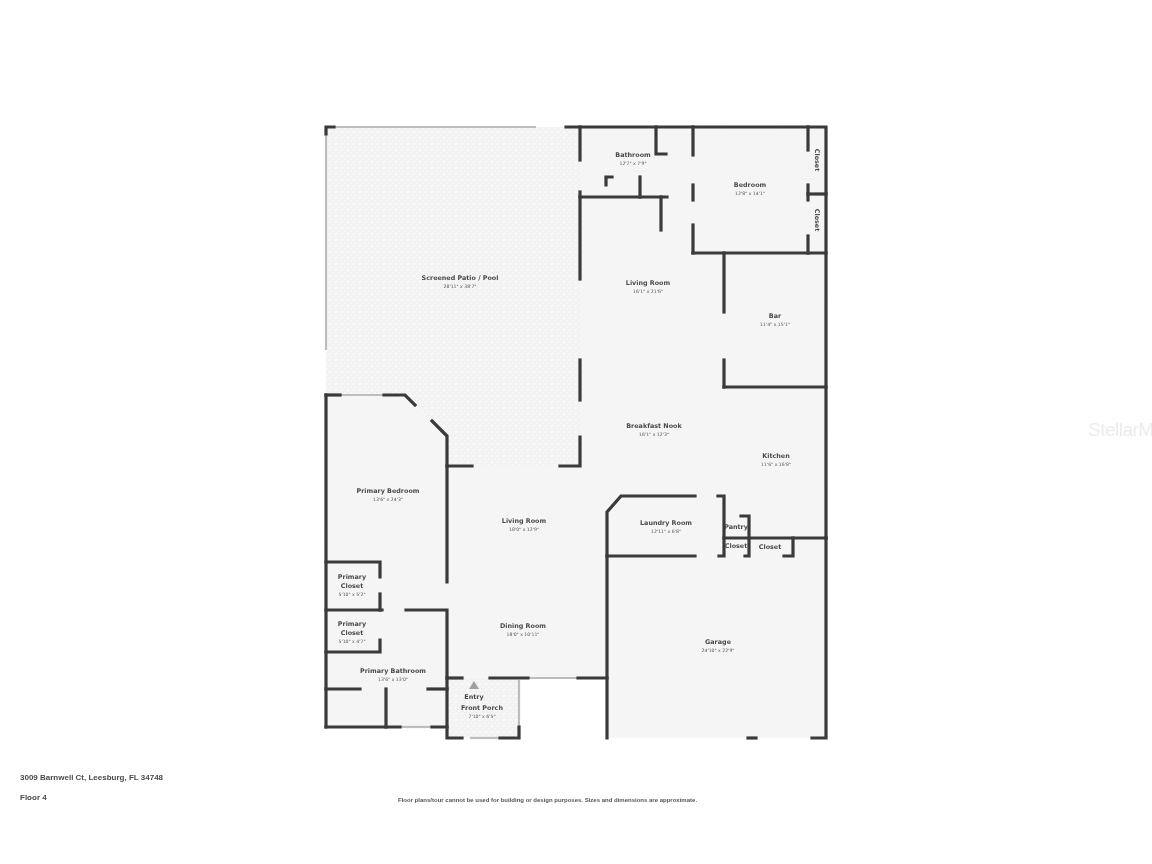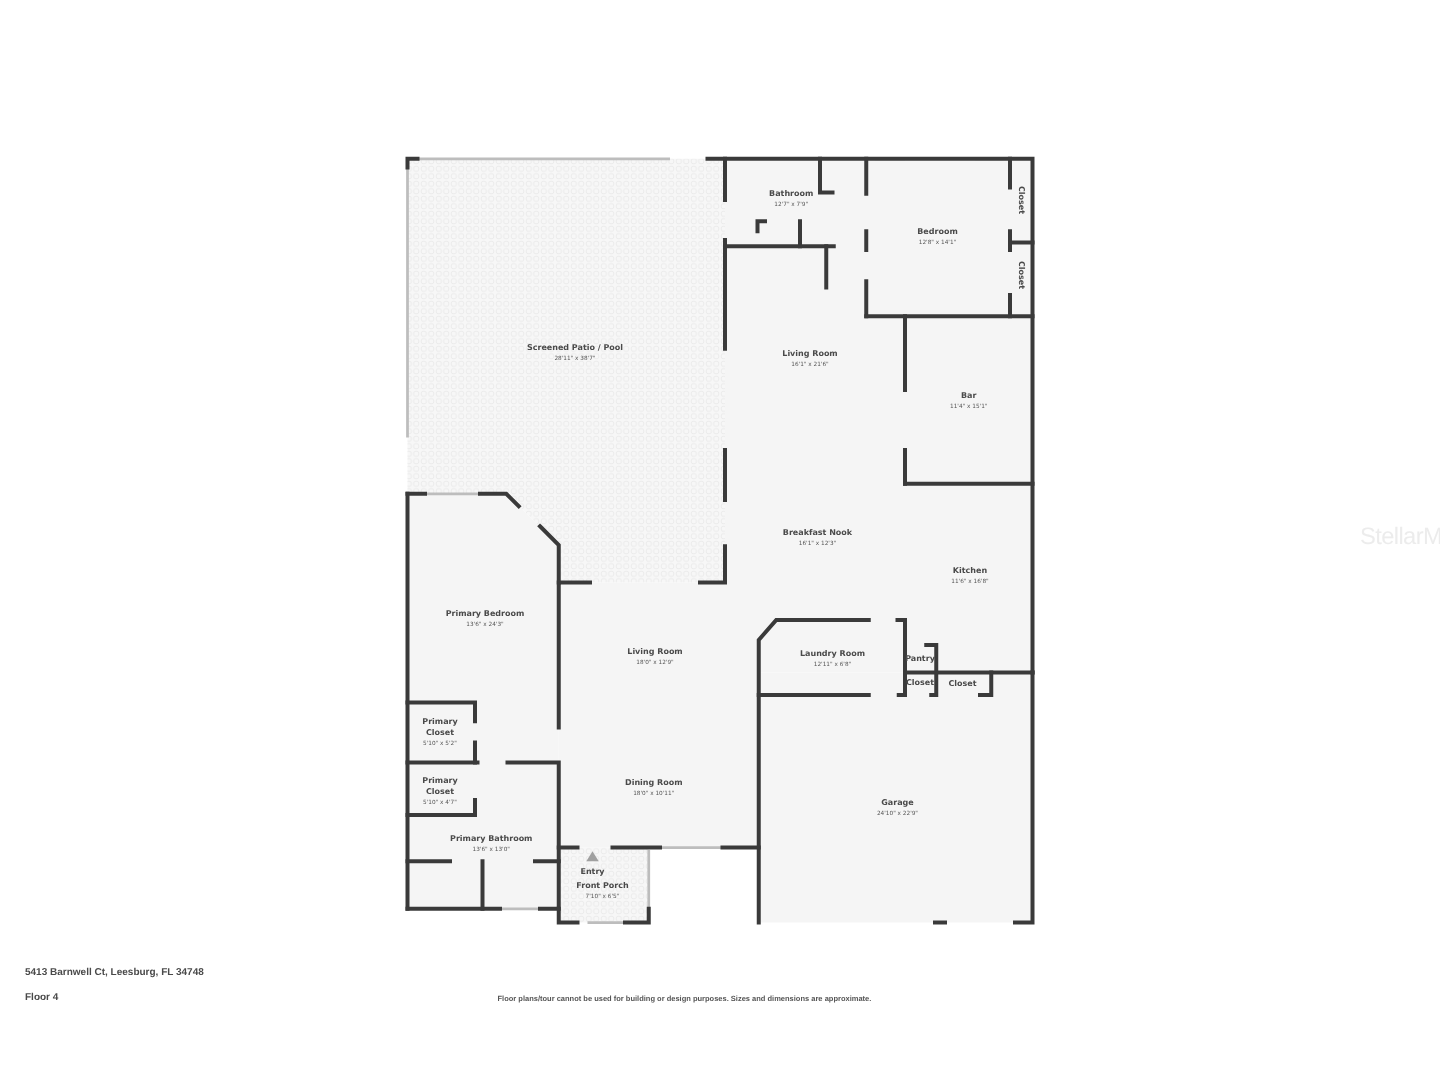--- a/index.html
+++ b/index.html
@@ -166,15 +166,15 @@
     <text class="room-label" x="393" y="673">Primary Bathroom</text>
     <text class="room-dim" x="393" y="681">13'6" x 13'0"</text>
 
     <text class="room-label" x="474" y="699">Entry</text>
     <text class="room-label" x="482" y="710">Front Porch</text>
     <text class="room-dim" x="482" y="718">7'10" x 6'5"</text>
   </g>
 </svg>
 
 <div class="watermark">StellarMLS</div>
-<div class="footer-address">5413 Barnwell Ct, Leesburg, FL 34748</div>
+<div class="footer-address">3009 Barnwell Ct, Leesburg, FL 34748</div>
 <div class="footer-floor">Floor 4</div>
 <div class="footer-disclaimer">Floor plans/tour cannot be used for building or design purposes. Sizes and dimensions are approximate.</div>
 
 </body></html>

